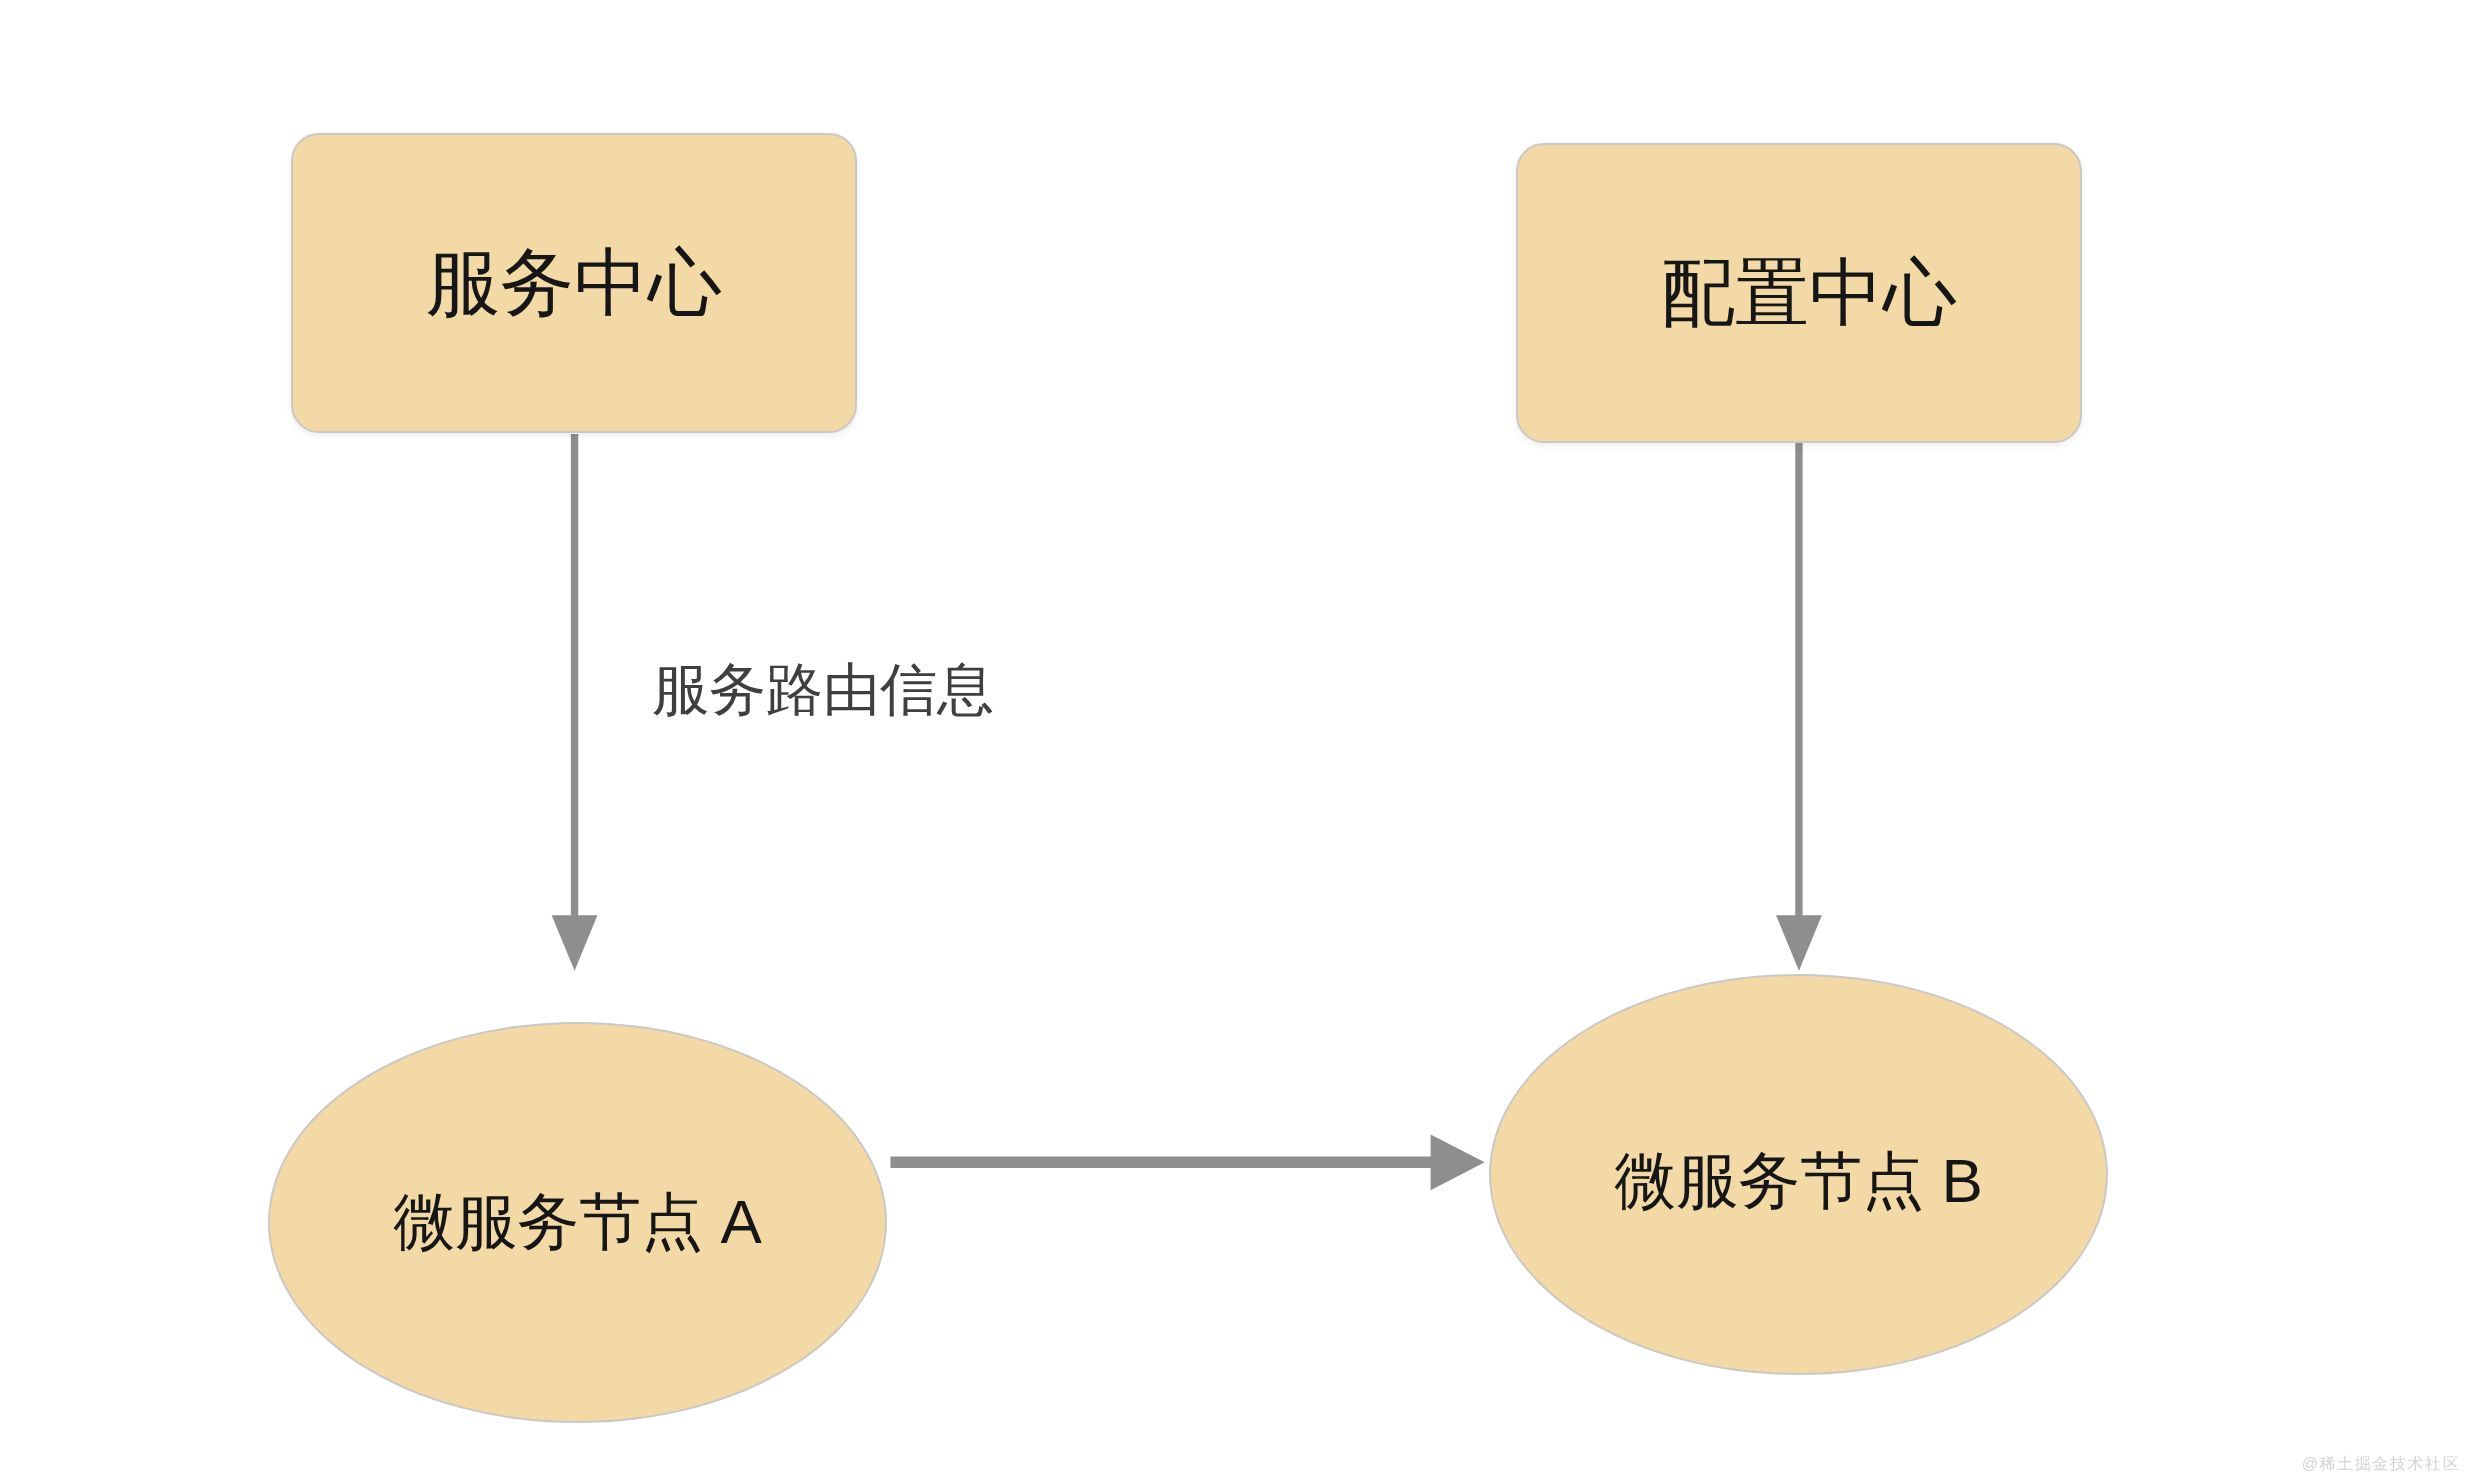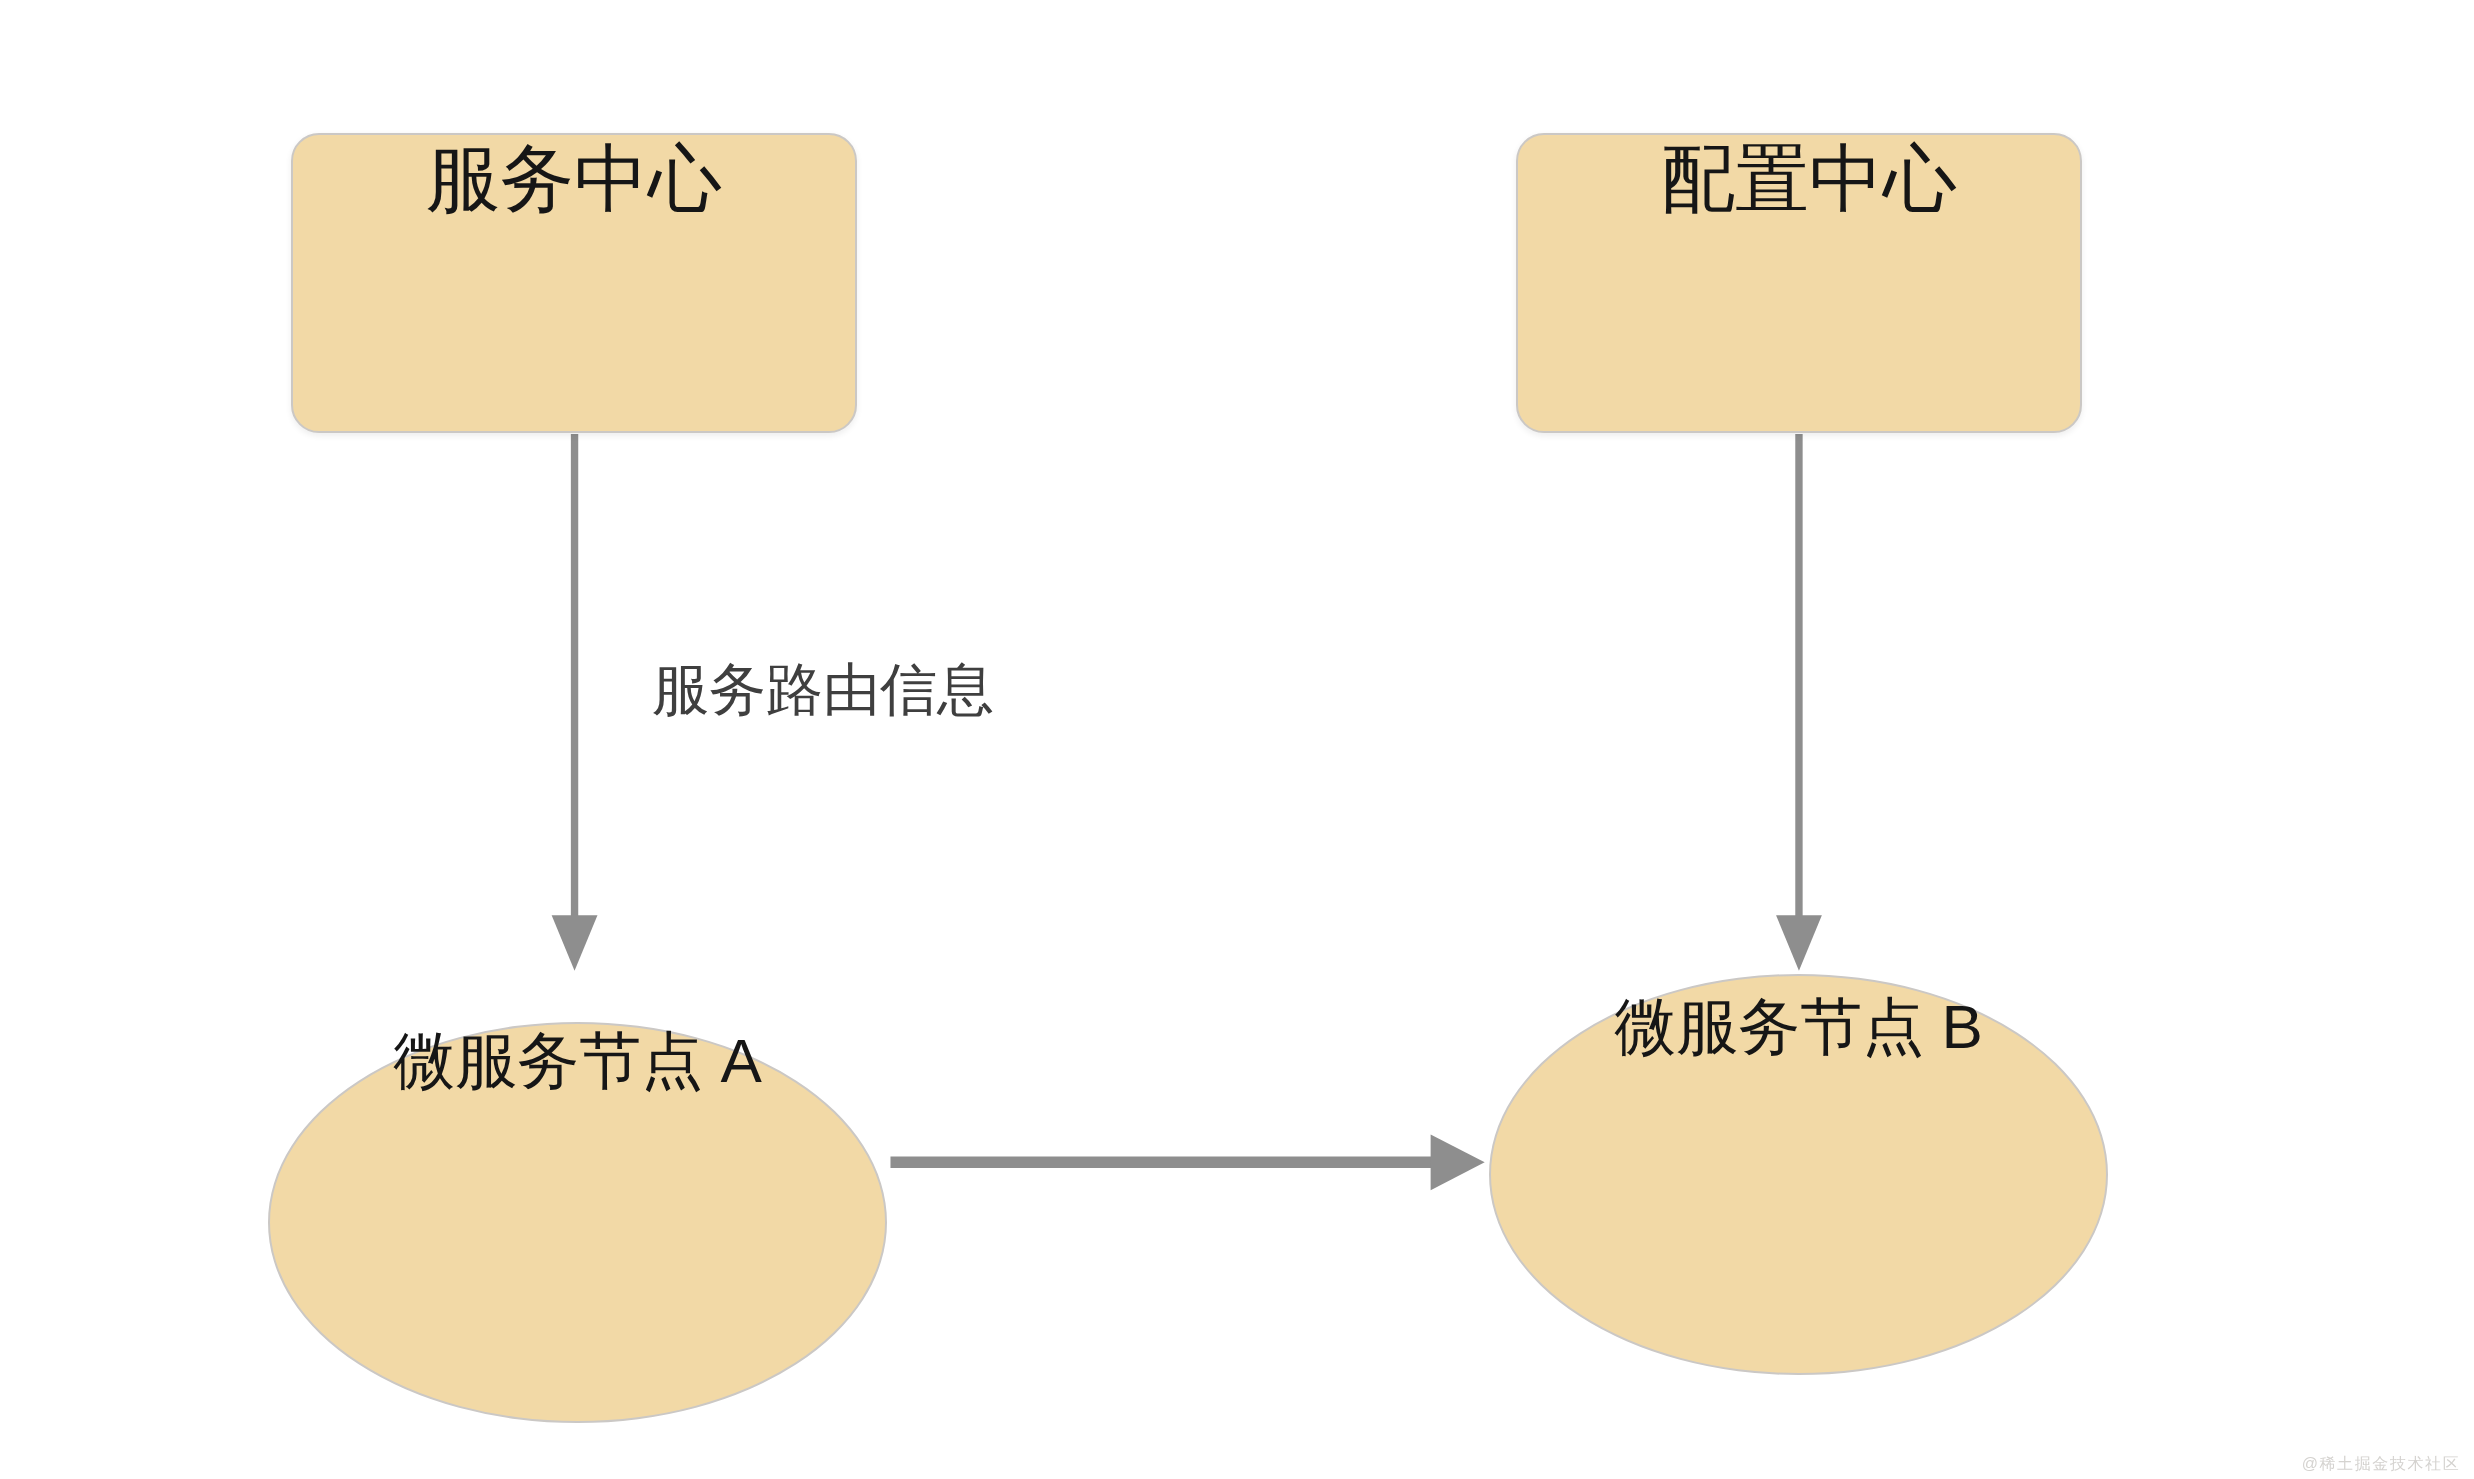--- a/index.html
+++ b/index.html
@@ -21,39 +21,39 @@
     font-family:"Liberation Sans","DejaVu Sans",sans-serif;
     position:relative;
     overflow:hidden;
   }
   .stage{position:absolute;inset:0;width:2475px;height:1480px;}
   .arrow-layer{position:absolute;left:0;top:0;width:2475px;height:1480px;z-index:1;}
   .node{
     position:absolute;z-index:2;
     background:var(--node-fill);
     display:flex;flex-direction:column;
-    align-items:center;
+    align-items:center;justify-content:center;
     color:var(--node-text);
     text-align:center;
   }
   .node.rect{
     width:566px;height:300px;
     border:2.5px solid var(--node-border);
     border-radius:28px;
     box-shadow:0 2.5px 6.5px rgba(0,0,0,0.07);
     font-size:74px;
   }
   .node.ellipse{
     width:619px;height:401px;
     border:2.5px solid var(--node-border);
     border-radius:50%;
     font-size:62px;
   }
   .rect-service-center{left:291px;top:133px;}
-  .rect-config-center{left:1516px;top:133px;padding-left:20px;}
+  .rect-config-center{left:1516px;top:143px;padding-left:20px;}
   .ellipse-node-a{left:268px;top:1022px;}
   .ellipse-node-b{left:1489px;top:974px;}
   .node-label{line-height:1.2;white-space:nowrap;}
   .ellipse-node-b .node-label{margin-top:14px;}
   .inner-box{
     margin-top:21px;
     background:var(--inner-fill);
     color:var(--inner-text);
     font-size:56px;line-height:1;
     padding:28px 31px;

